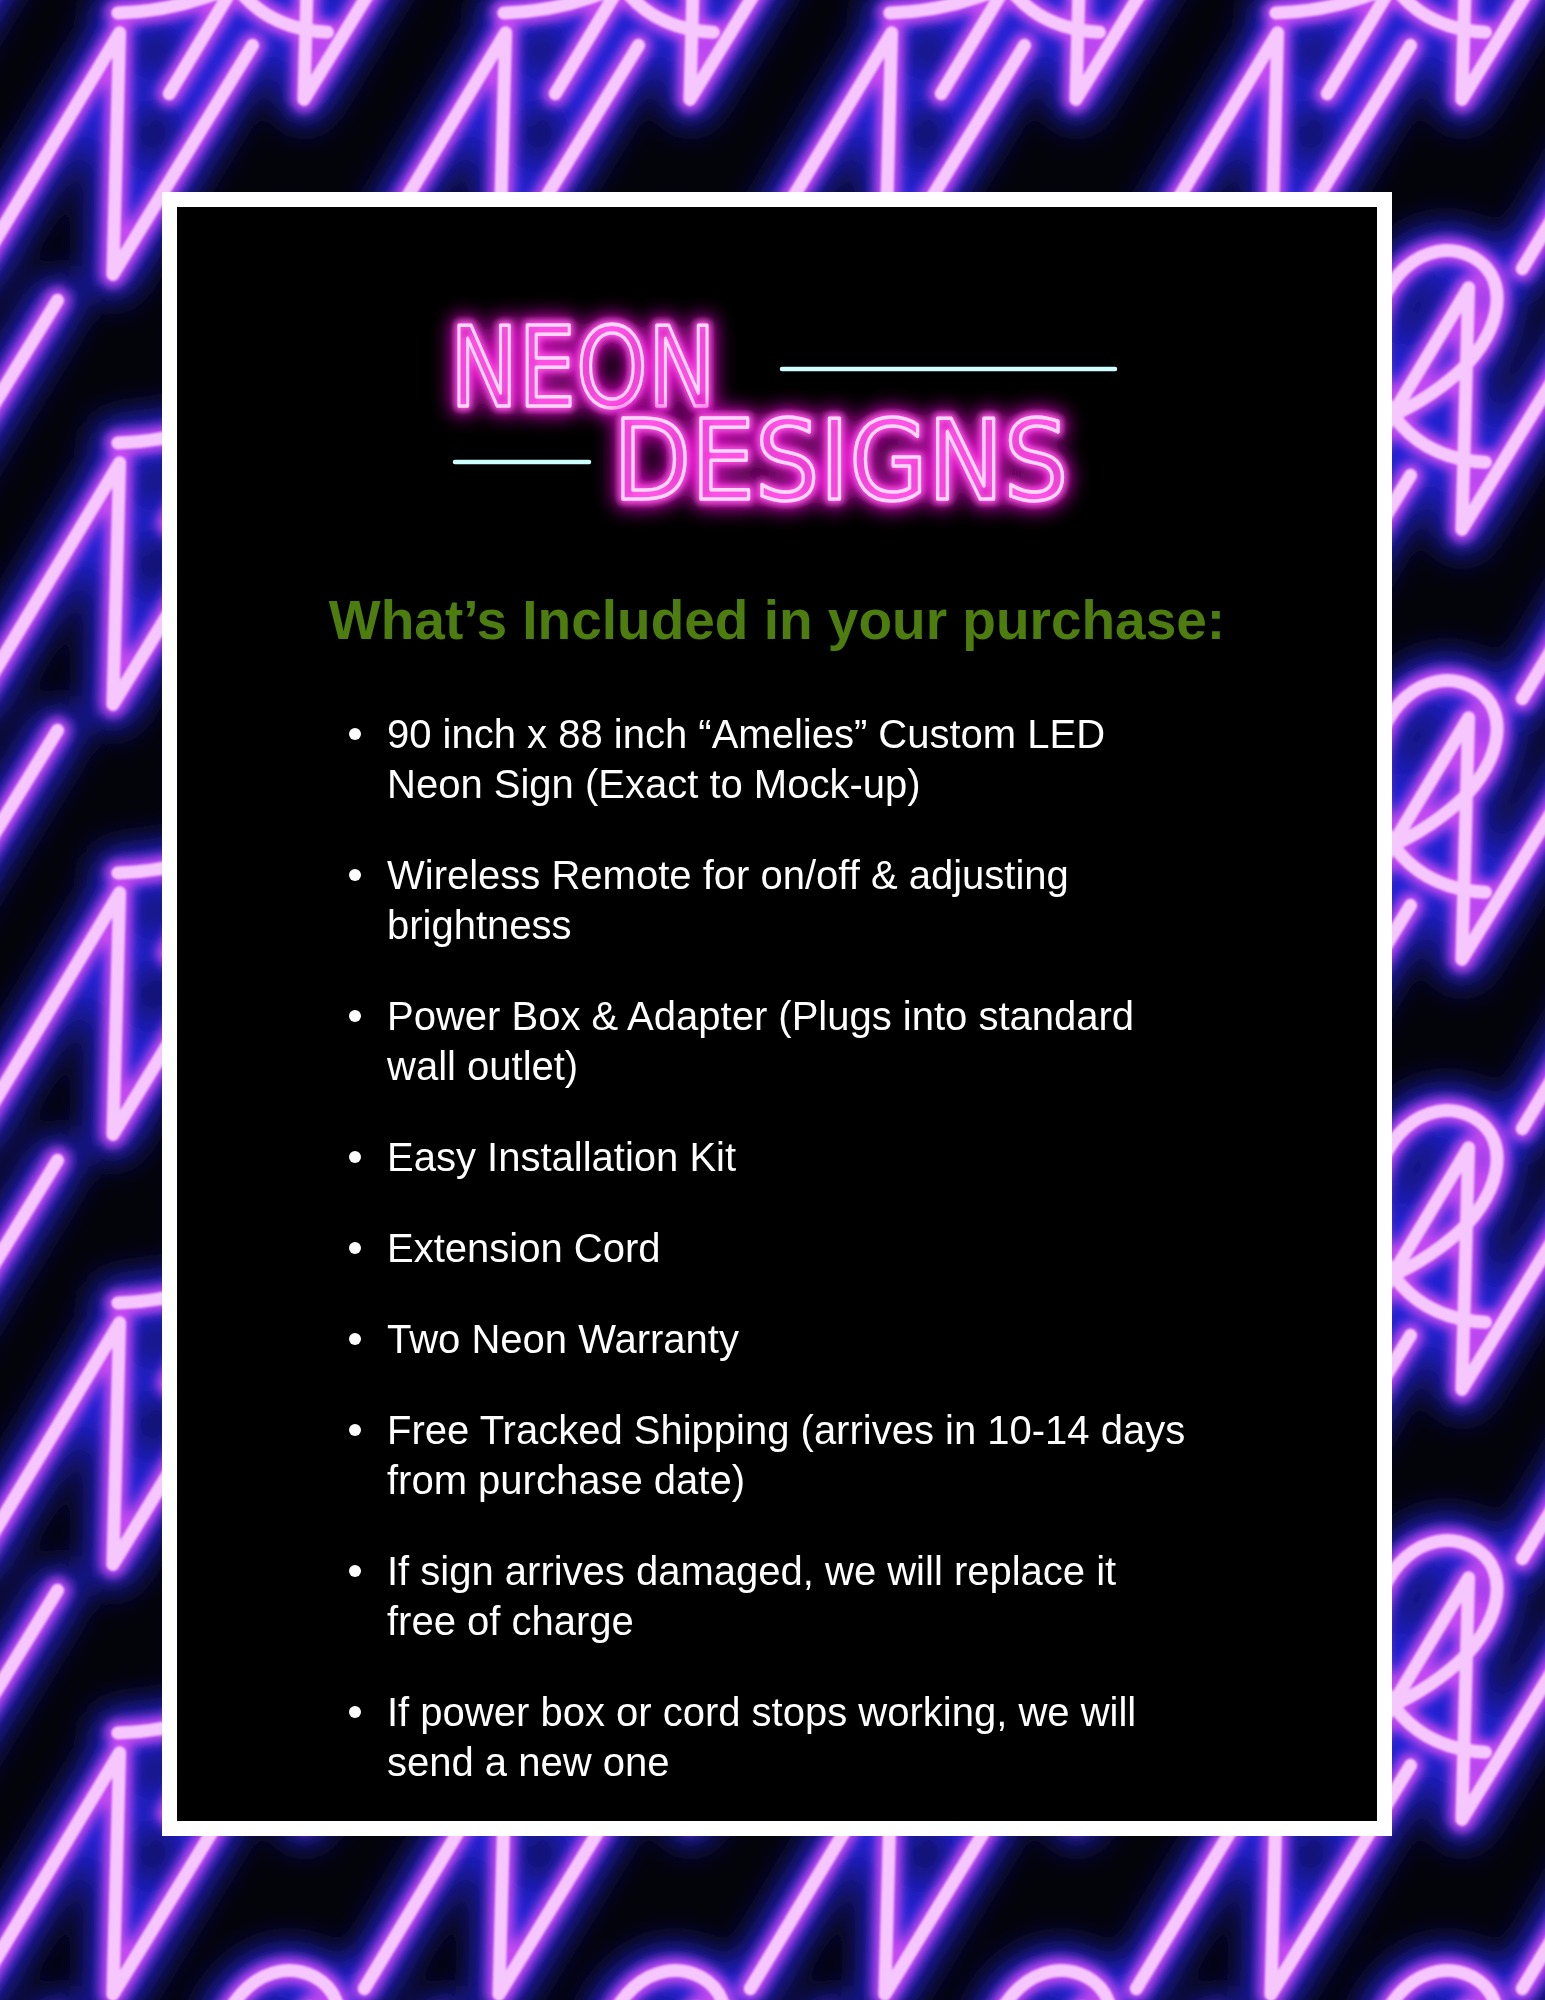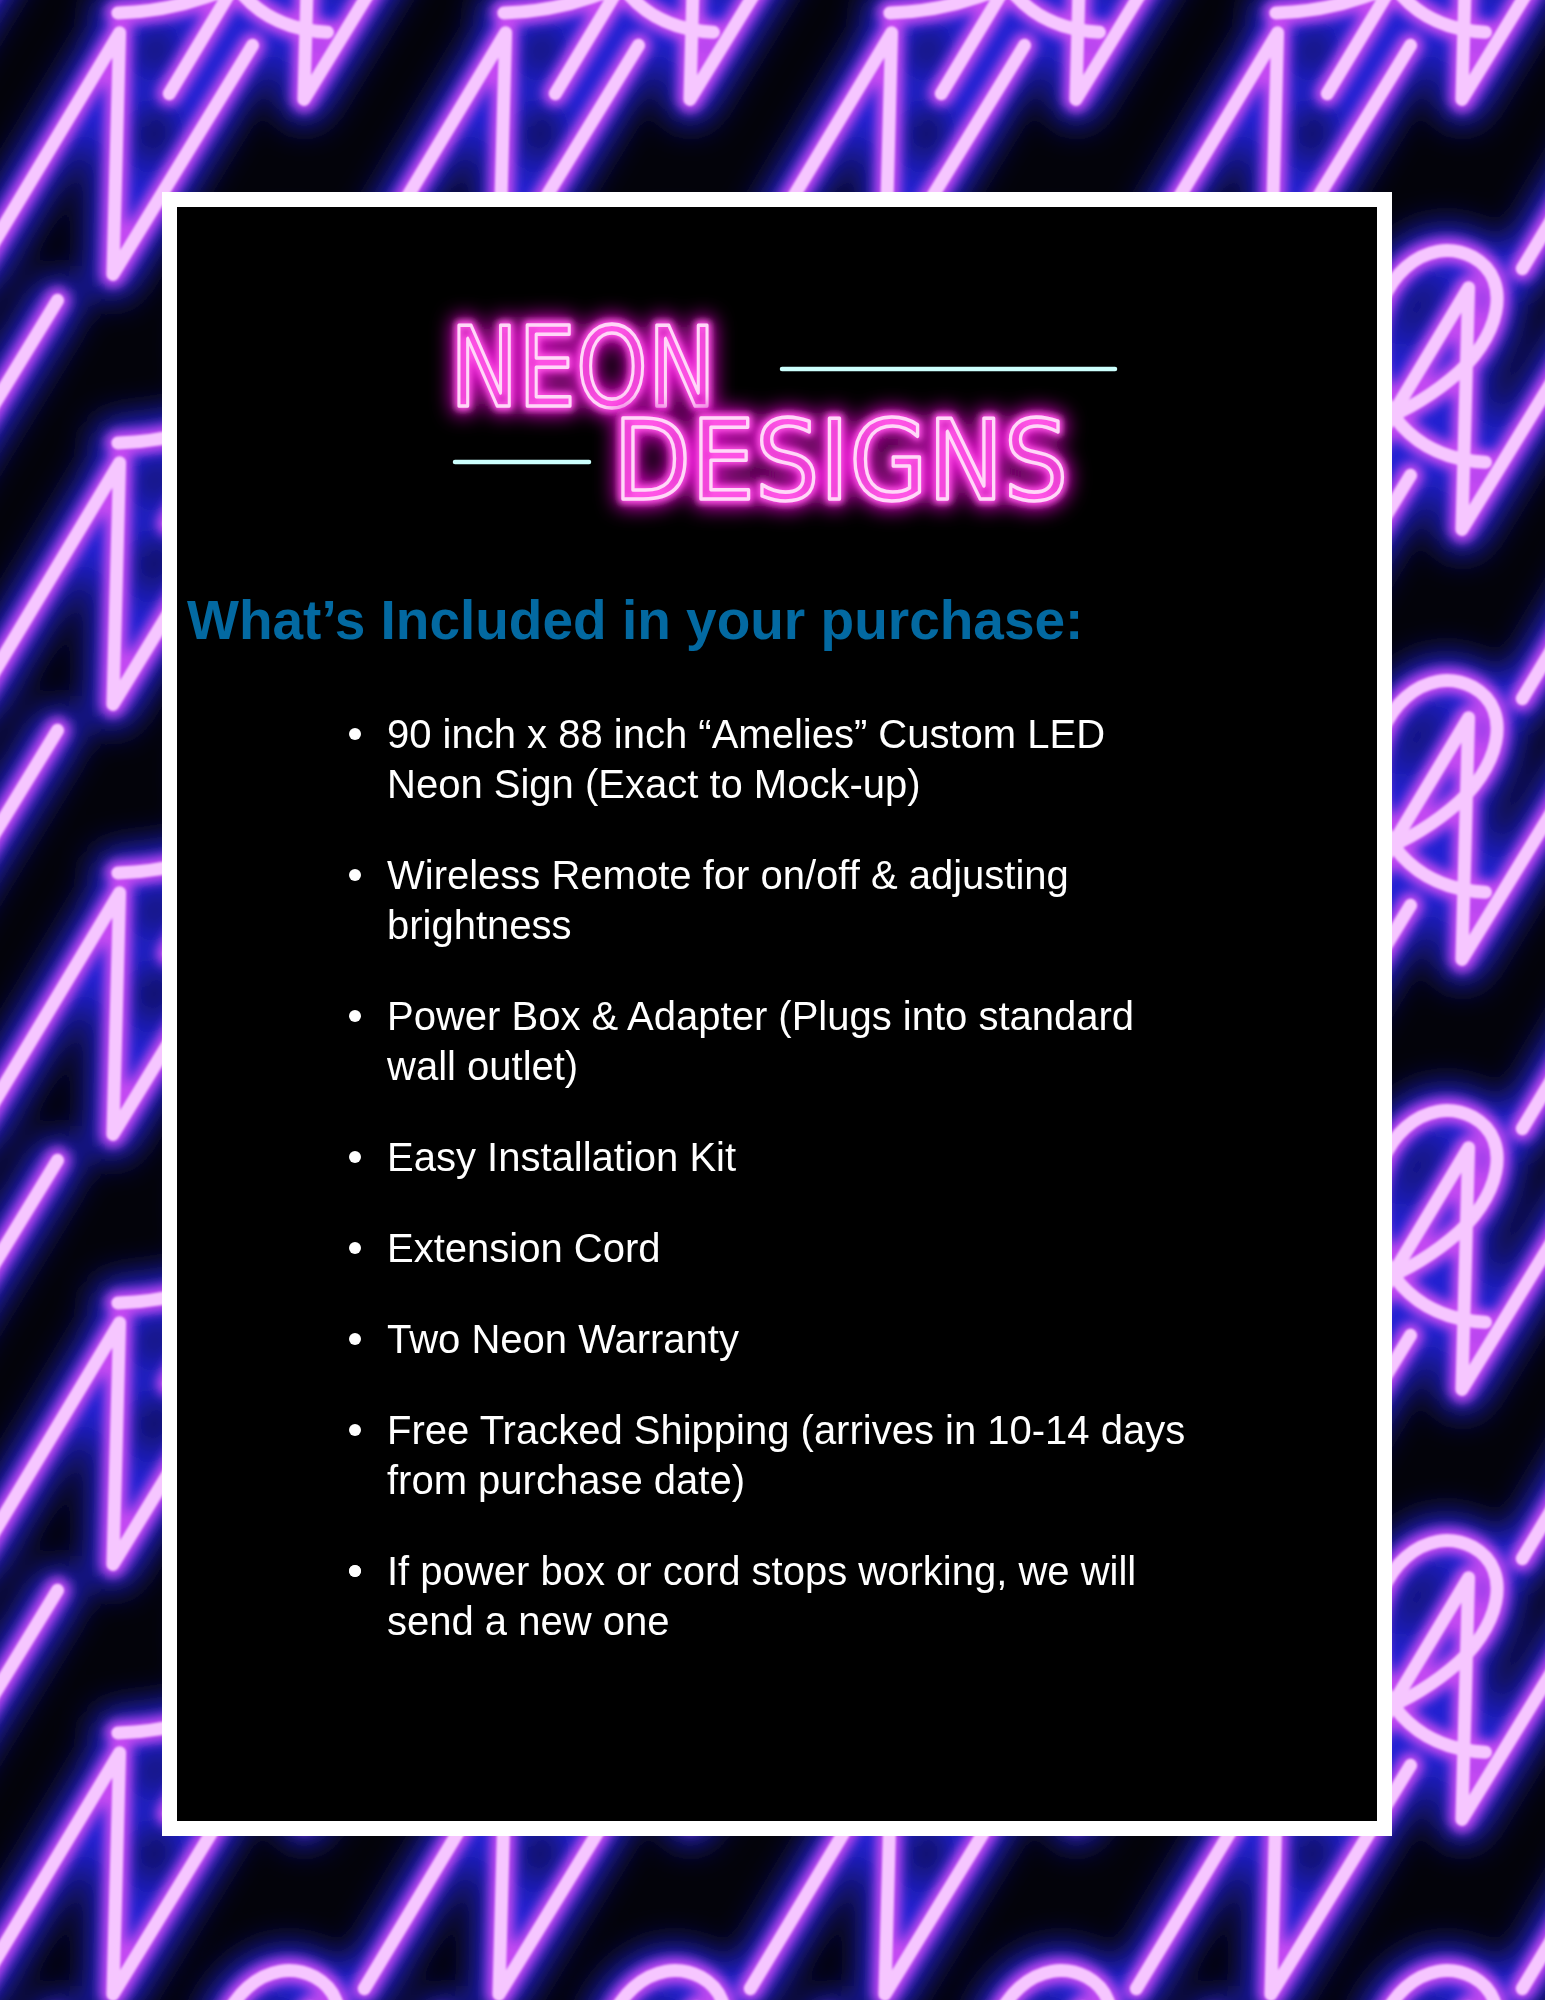--- a/index.html
+++ b/index.html
@@ -20,21 +20,22 @@
     left:162px;top:192px;
     width:1230px;height:1644px;
     box-sizing:border-box;
     background:#000;
     border:15px solid #ffffff;
   }
   .logo-svg{display:block;width:1200px;height:330px;}
 
   h1.heading{
     margin:52px 10px 0 10px;
-    color:#0369a1;
+    text-align:center;
+    color:#4d7c0f;
     font-size:55px;
     line-height:62px;
     font-weight:800;
     letter-spacing:0px;
   }
 
   ul.included{
     list-style:none;
     margin:58px 0 15px 170px;
     padding:0;
@@ -149,18 +150,18 @@
     <h1 class="heading">What’s Included in your purchase:</h1>
 
     <ul class="included">
       <li><span class="dot"></span><span>90 inch x 88 inch “Amelies” Custom LED Neon Sign (Exact to Mock-up)</span></li>
       <li><span class="dot"></span><span>Wireless Remote for on/off &amp; adjusting brightness</span></li>
       <li><span class="dot"></span><span>Power Box &amp; Adapter (Plugs into standard wall outlet)</span></li>
       <li><span class="dot"></span><span>Easy Installation Kit</span></li>
       <li><span class="dot"></span><span>Extension Cord</span></li>
       <li><span class="dot"></span><span>Two Neon Warranty</span></li>
       <li><span class="dot"></span><span>Free Tracked Shipping (arrives in 10-14 days from purchase date)</span></li>
-      <li><span class="dot"></span></li>
+      <li><span class="dot"></span><span>If sign arrives damaged, we will replace it free of charge</span></li>
       <li><span class="dot"></span><span>If power box or cord stops working, we will send a new one</span></li>
     </ul>
 
   </div>
 </div>
 
 </body></html>

